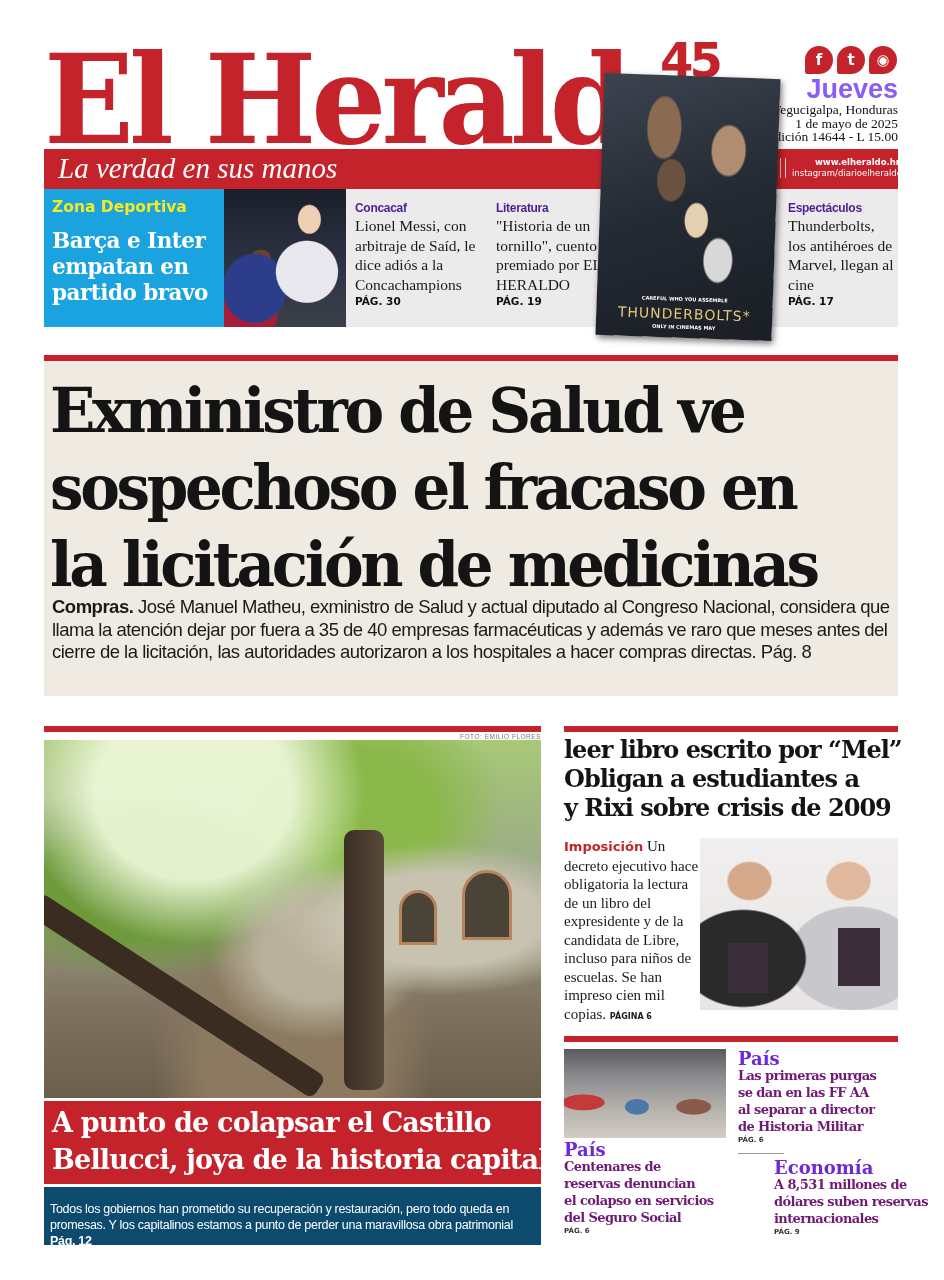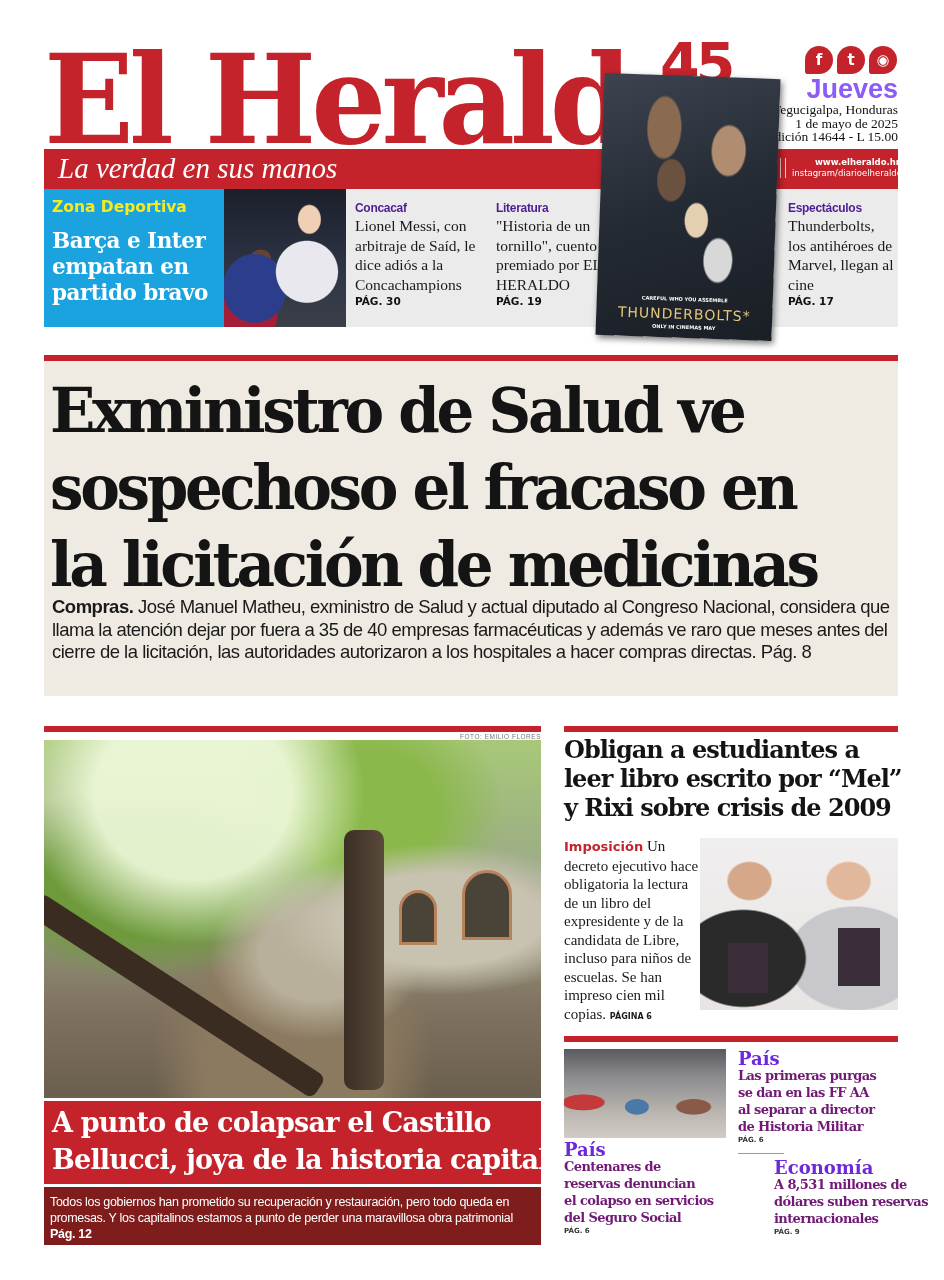--- a/index.html
+++ b/index.html
@@ -3,21 +3,21 @@
 <meta charset="utf-8">
 <style>
   * { box-sizing: border-box; margin: 0; padding: 0; }
   html, body { width: 944px; height: 1280px; background: #ffffff; overflow: hidden; }
   body { position: relative; font-family: "Liberation Serif", serif; color: #1a1a1a; }
 
   .abs { position: absolute; }
 
   
   .logo { left: 44px; top: 38px; font-family: "DejaVu Serif", serif; font-weight: bold; font-size: 118px; letter-spacing: -5px; color: #c4232b; line-height: 1; transform: scaleY(1.05); transform-origin: top left; white-space: nowrap; }
-  .anniv { left: 660px; top: 36px; font-family: "DejaVu Sans", sans-serif; font-weight: bold; font-size: 57px; color: #c4232b; letter-spacing: -4px; line-height: 1; }
+  .anniv { left: 660px; top: 36px; font-family: "DejaVu Sans", sans-serif; font-weight: bold; font-size: 48px; color: #c4232b; letter-spacing: -4px; line-height: 1; }
   .social { left: 805px; top: 46px; display: flex; gap: 4px; }
   .social .bubble { width: 28px; height: 28px; border-radius: 50% 50% 50% 10%; background: #c4232b; color: #fff; font-family: "DejaVu Sans", sans-serif; font-weight: bold; font-size: 15px; display: flex; align-items: center; justify-content: center; }
   .dayname { right: 46px; top: 76px; font-family: Liberation Sans, sans-serif; font-weight: bold; font-size: 27px; color: #8b5cf6; line-height: 1; }
   .dateinfo { right: 46px; top: 103px; text-align: right; font-family: "Liberation Serif", serif; font-size: 13.5px; line-height: 13.5px; color: #111; }
   .dateinfo div { white-space: nowrap; }
 
   .redbar { left: 44px; top: 149px; width: 854px; height: 40px; background: #c4232b; }
   .tagline { left: 58px; top: 152px; font-family: "Liberation Serif", serif; font-style: italic; font-size: 29px; color: #fff; white-space: nowrap; }
   .weblinks { left: 780px; top: 157px; display: flex; gap: 6px; align-items: center; }
   .weblinks .sep { width: 6px; height: 20px; border-left: 1.5px solid #f3c9cb; border-right: 1.5px solid #f3c9cb; }
@@ -70,21 +70,21 @@
       radial-gradient(ellipse at 65% 20%, #8ab84a 0 15%, transparent 30%),
       radial-gradient(ellipse at 50% 90%, #8c7a60 0 25%, transparent 40%),
       linear-gradient(180deg, #a8c878 0%, #9aa888 40%, #807260 75%, #6a5e4c 100%); overflow: hidden; }
   .castleimg .trunk { position: absolute; left: -10px; top: 150px; width: 340px; height: 26px; background: #3a2c20; transform: rotate(33deg); transform-origin: left center; border-radius: 8px; }
   .castleimg .tree { position: absolute; left: 300px; top: 90px; width: 40px; height: 260px; background: linear-gradient(90deg, #3a2e24, #5a4a3a); border-radius: 10px; }
   .castleimg .arch1 { position: absolute; left: 355px; top: 150px; width: 38px; height: 55px; border-radius: 19px 19px 0 0; background: #4a4438; border: 3px solid #b8835c; }
   .castleimg .arch2 { position: absolute; left: 418px; top: 130px; width: 50px; height: 70px; border-radius: 25px 25px 0 0; background: #4a4438; border: 3px solid #b8835c; }
 
   .castlehead { left: 44px; top: 1101px; width: 497px; height: 83px; background: #c4232b; padding: 3px 6px 0 8px; }
   .castlehead div { font-family: "DejaVu Serif", serif; font-weight: bold; color: #fff; font-size: 27px; line-height: 37px; white-space: nowrap; letter-spacing: -0.8px; }
-  .castlebody { left: 44px; top: 1187px; width: 497px; height: 58px; background: #7f1d1d; padding: 7px 6px 0 6px; font-family: "Liberation Sans", sans-serif; font-size: 12.5px; line-height: 16px; color: #fff; letter-spacing: -0.3px; }
+  .castlebody { left: 44px; top: 1187px; width: 497px; height: 58px; background: #0c4a6e; padding: 14px 6px 0 6px; font-family: "Liberation Sans", sans-serif; font-size: 12.5px; line-height: 16px; color: #fff; letter-spacing: -0.3px; }
   .castlebody .pag { font-weight: bold; }
 
   
   .melbar { left: 564px; top: 726px; width: 334px; height: 6px; background: #c4232b; }
   .melhead { left: 564px; top: 735px; width: 340px; font-family: "DejaVu Serif", serif; font-weight: bold; font-size: 24px; line-height: 29px; color: #141414; letter-spacing: -1px; }
   .melhead div { white-space: nowrap; }
   .meltext { left: 564px; top: 837px; width: 135px; font-family: "Liberation Serif", serif; font-size: 15px; line-height: 18.5px; color: #1a1a1a; }
   .meltext .kick { font-family: "DejaVu Sans", sans-serif; font-weight: bold; color: #c4232b; font-size: 13px; }
   .meltext .pag { font-family: "DejaVu Sans", sans-serif; font-weight: bold; font-size: 8px; }
   .melimg { left: 700px; top: 838px; width: 198px; height: 172px; background:
@@ -183,22 +183,22 @@
   <div class="arch2"></div>
 </div>
 <div class="abs castlehead">
   <div>A punto de colapsar el Castillo</div>
   <div>Bellucci, joya de la historia capitalina</div>
 </div>
 <div class="abs castlebody"><span>Todos los gobiernos han prometido su recuperación y restauración, pero todo queda en promesas. Y los capitalinos estamos a punto de perder una maravillosa obra patrimonial </span><span class="pag">Pág. 12</span></div>
 
 <div class="abs melbar"></div>
 <div class="abs melhead">
+  <div>leer libro escrito por “Mel”</div>
   <div>Obligan a estudiantes a</div>
-  <div>leer libro escrito por “Mel”</div>
   <div>y Rixi sobre crisis de 2009</div>
 </div>
 <div class="abs meltext"><span class="kick">Imposición</span><span> Un decreto ejecutivo hace obligatoria la lectura de un libro del expresidente y de la candidata de Libre, incluso para niños de escuelas. Se han impreso cien mil copias. </span><span class="pag">PÁGINA 6</span></div>
 <div class="abs melimg">
   <div class="book1"></div>
   <div class="book2"></div>
 </div>
 
 <div class="abs brbar"></div>
 <div class="abs queueimg"></div>

